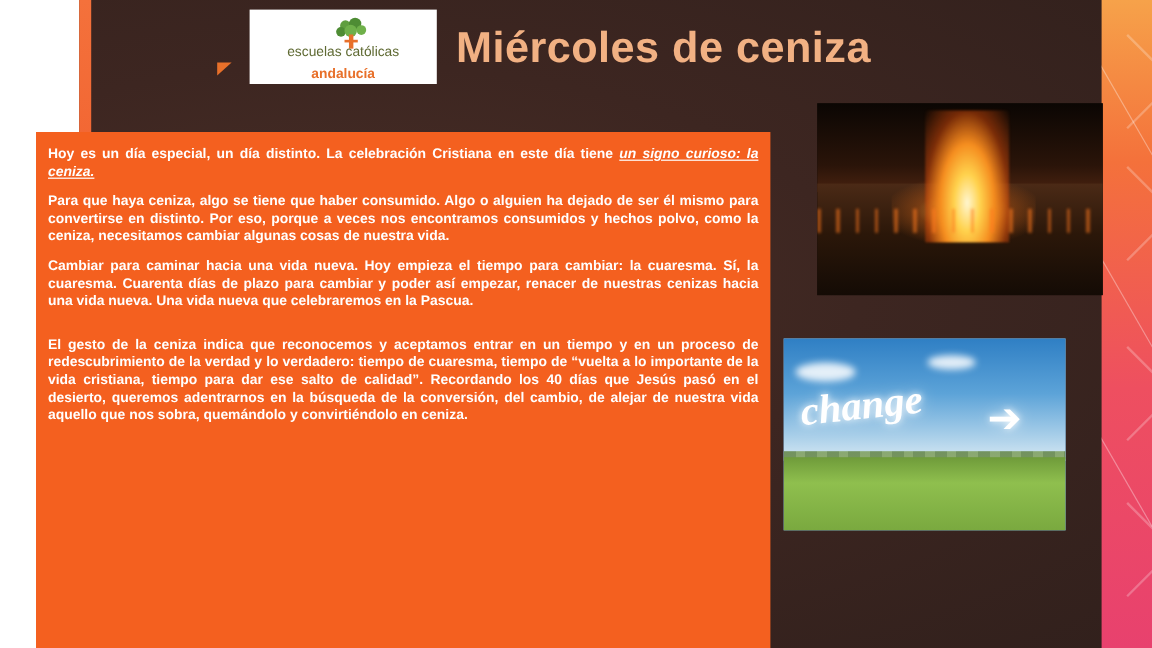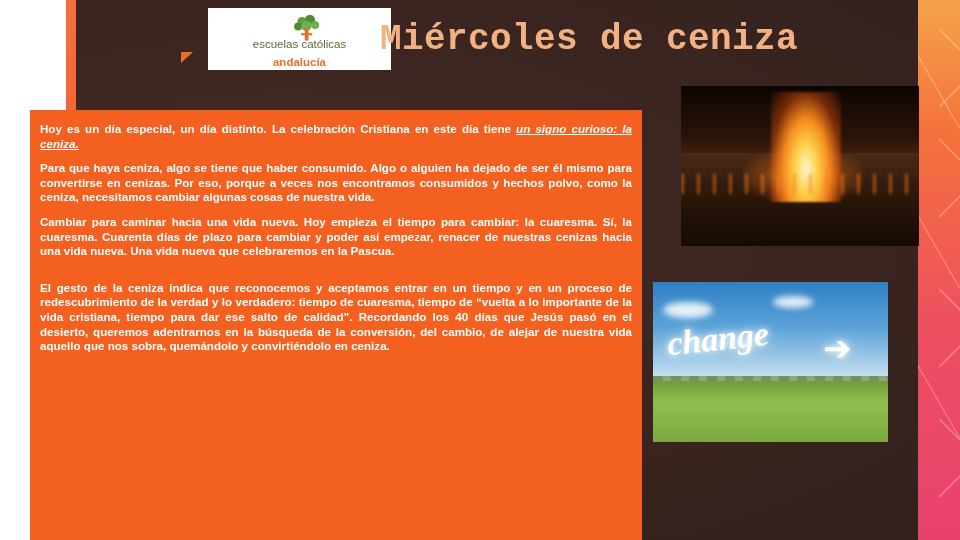--- a/index.html
+++ b/index.html
@@ -63,21 +63,21 @@
     width: 120px;
     height: 1px;
     background: rgba(255,255,255,0.35);
     transform: rotate(60deg);
     left: -40px;
   }
   
   .logo-box {
     position: absolute;
     left: 208px; top: 8px;
-    width: 183px; height: 62px;
+    width: 156px; height: 62px;
     background: #ffffff;
     display: flex;
     align-items: center;
     justify-content: center;
     flex-direction: column;
   }
   .logo-inner {
     position: relative;
     width: 140px;
     height: 54px;
@@ -113,21 +113,21 @@
     border-left: 12px solid #e8702a;
     border-bottom: 11px solid transparent;
   }
   .slide-title {
     position: absolute;
     left: 380px; top: 19px;
     font-size: 36px;
     font-weight: bold;
     color: #f2b183;
     letter-spacing: 0.4px;
-    font-family: Liberation Mono, monospace;
+    font-family: Liberation Sans, sans-serif;
     white-space: nowrap;
   }
   
   .text-card {
     position: absolute;
     left: 30px; top: 110px;
     width: 612px;
     height: 472px;
     background: #f4601f;
     padding: 12px 10px 10px 10px;
@@ -258,21 +258,21 @@
     </div>
   </div>
 
   <div class="title-marker"></div>
   <div class="slide-title">Miércoles de ceniza</div>
 
   <div class="text-card">
     <p>
       <span>Hoy es un día especial, un día distinto. La celebración Cristiana en este día tiene </span><span class="u">un signo curioso: la ceniza.</span>
     </p>
-    <p>Para que haya ceniza, algo se tiene que haber consumido. Algo o alguien ha dejado de ser él mismo para convertirse en cenizas. Por eso, porque a veces nos encontramos consumidos y hechos polvo, como la ceniza, necesitamos cambiar algunas cosas de nuestra vida.</p>
+    <p>Para que haya ceniza, algo se tiene que haber consumido. Algo o alguien ha dejado de ser él mismo para convertirse en distinto. Por eso, porque a veces nos encontramos consumidos y hechos polvo, como la ceniza, necesitamos cambiar algunas cosas de nuestra vida.</p>
     <p>Cambiar para caminar hacia una vida nueva. Hoy empieza el tiempo para cambiar: la cuaresma. Sí, la cuaresma. Cuarenta días de plazo para cambiar y poder así empezar, renacer de nuestras cenizas hacia una vida nueva.  Una vida nueva que celebraremos en la Pascua.</p>
     <p>El gesto de la ceniza indica que reconocemos y aceptamos entrar en un tiempo y en un proceso de redescubrimiento de la verdad y lo verdadero: tiempo de cuaresma, tiempo de “vuelta a lo importante de la vida cristiana, tiempo para dar ese salto de calidad”. Recordando los 40 días que Jesús pasó en el desierto, queremos adentrarnos en la búsqueda de la conversión, del cambio, de alejar de nuestra vida aquello que nos sobra, quemándolo y convirtiéndolo en ceniza.</p>
   </div>
 
   <div class="img-fire">
     <div class="fire-sky"></div>
     <div class="fire-ground"></div>
     <div class="fire-glow"></div>
     <div class="fire-flame"></div>
     <div class="fire-embers"></div>

